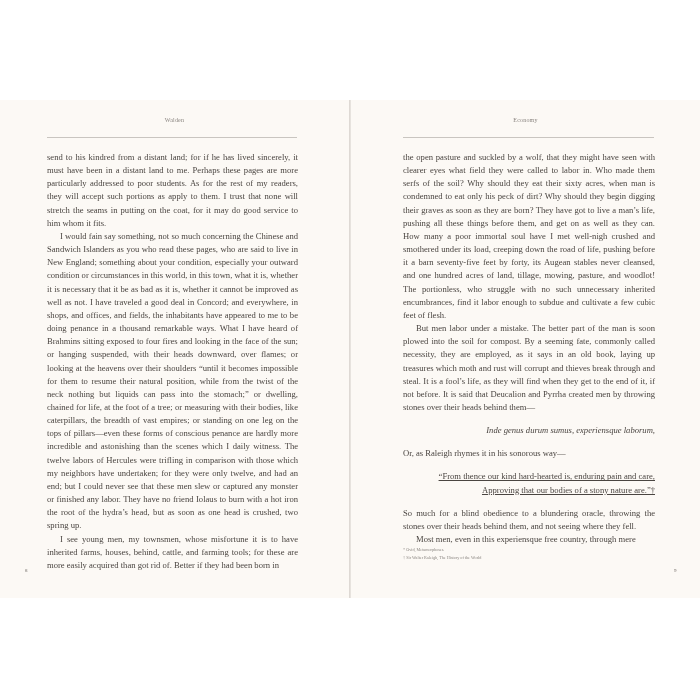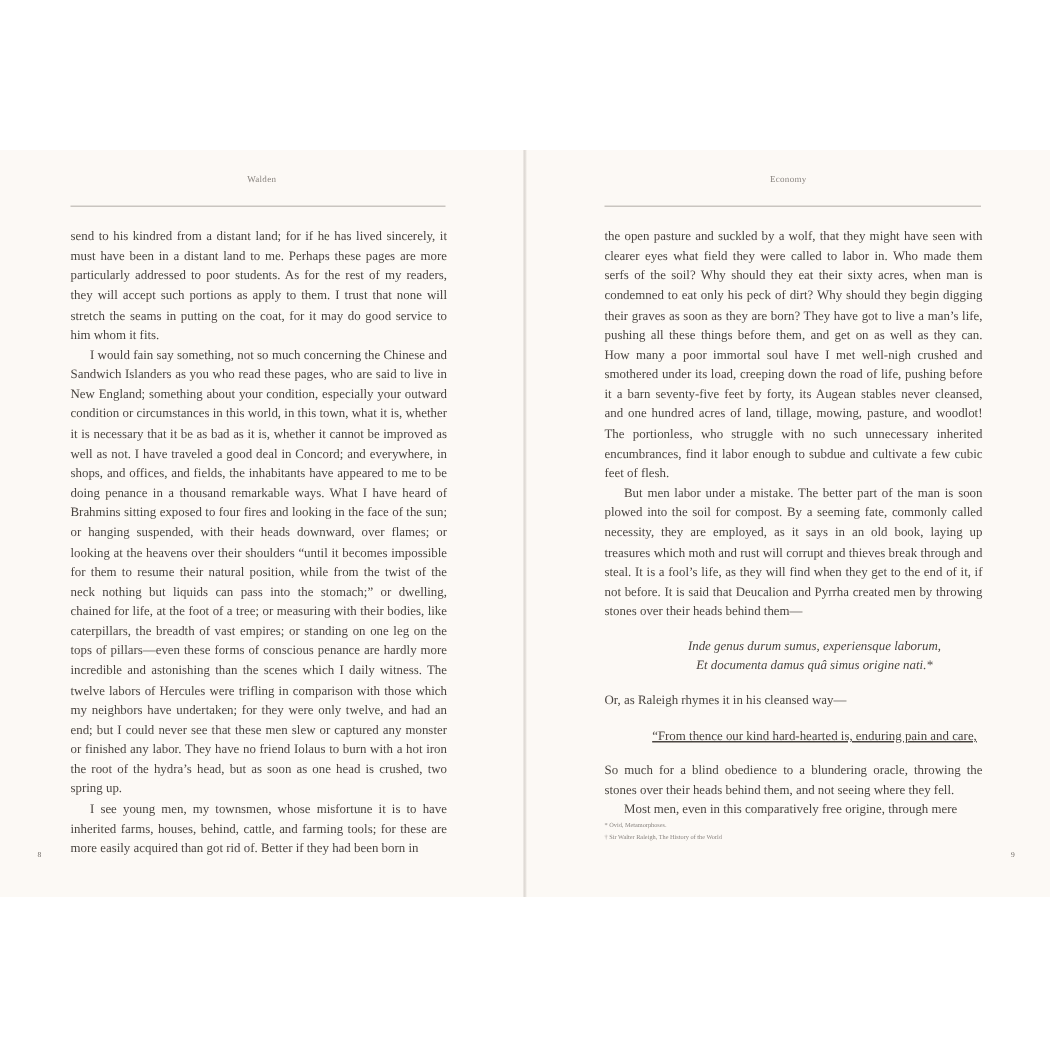--- a/index.html
+++ b/index.html
@@ -30,21 +30,21 @@
     .page.right .rule { left: 52px; width: 251px; }
     .text {
       position: absolute; top: 51px; font-size: 8.6px; line-height: 13.15px;
       text-align: justify; color: #4a4541;
     }
     .page.left .text { left: 47px; width: 251px; }
     .page.right .text { left: 52px; width: 252px; }
     .text p { margin: 0; }
     .text p.indent { text-indent: 13px; }
     .verse {
-      margin: 10px 0 10px 28px; font-style: italic; text-align: center;
+      margin: 10px 0 10px 28px; font-style: italic; text-align: right;
     }
     .verse.roman { font-style: normal; text-decoration: underline; }
     .verse div { white-space: nowrap; }
     .footnotes {
       position: absolute; top: 446px; left: 52px; width: 252px;
       font-size: 4.2px; line-height: 8px; color: #8a8580;
     }
     .folio {
       position: absolute; top: 468px; font-size: 5px; color: #6a6560;
     }
@@ -70,28 +70,28 @@
   <div class="gutter"></div>
 
   <div class="page right">
     <div class="running-head">Economy</div>
     <div class="rule"></div>
     <div class="text">
       <p>the open pasture and suckled by a wolf, that they might have seen with clearer eyes what field they were called to labor in. Who made them serfs of the soil? Why should they eat their sixty acres, when man is condemned to eat only his peck of dirt? Why should they begin digging their graves as soon as they are born? They have got to live a man’s life, pushing all these things before them, and get on as well as they can. How many a poor immortal soul have I met well-nigh crushed and smothered under its load, creeping down the road of life, pushing before it a barn seventy-five feet by forty, its Augean stables never cleansed, and one hundred acres of land, tillage, mowing, pasture, and woodlot! The portionless, who struggle with no such unnecessary inherited encumbrances, find it labor enough to subdue and cultivate a few cubic feet of flesh.</p>
       <p class="indent">But men labor under a mistake. The better part of the man is soon plowed into the soil for compost. By a seeming fate, commonly called necessity, they are employed, as it says in an old book, laying up treasures which moth and rust will corrupt and thieves break through and steal. It is a fool’s life, as they will find when they get to the end of it, if not before. It is said that Deucalion and Pyrrha created men by throwing stones over their heads behind them—</p>
       <div class="verse">
         <div>Inde genus durum sumus, experiensque laborum,</div>
-        <div>Et documenta damus quâ simus origine nati.*</div>
       </div>
-      <p>Or, as Raleigh rhymes it in his cleansed way—</p>
+      <p>Or, as Raleigh rhymes it in his sonorous way—</p>
       <div class="verse roman">
         <div>“From thence our kind hard-hearted is, enduring pain and care,</div>
+        <div>Approving that our bodies of a stony nature are.”†</div>
       </div>
       <p>So much for a blind obedience to a blundering oracle, throwing the stones over their heads behind them, and not seeing where they fell.</p>
-      <p class="indent">Most men, even in this comparatively free origine, through mere</p>
+      <p class="indent">Most men, even in this experiensque free country, through mere</p>
     </div>
     <div class="footnotes">
       <div>* Ovid, Metamorphoses.</div>
       <div>† Sir Walter Raleigh, The History of the World</div>
     </div>
     <div class="folio">9</div>
   </div>
 
 </div>
 

